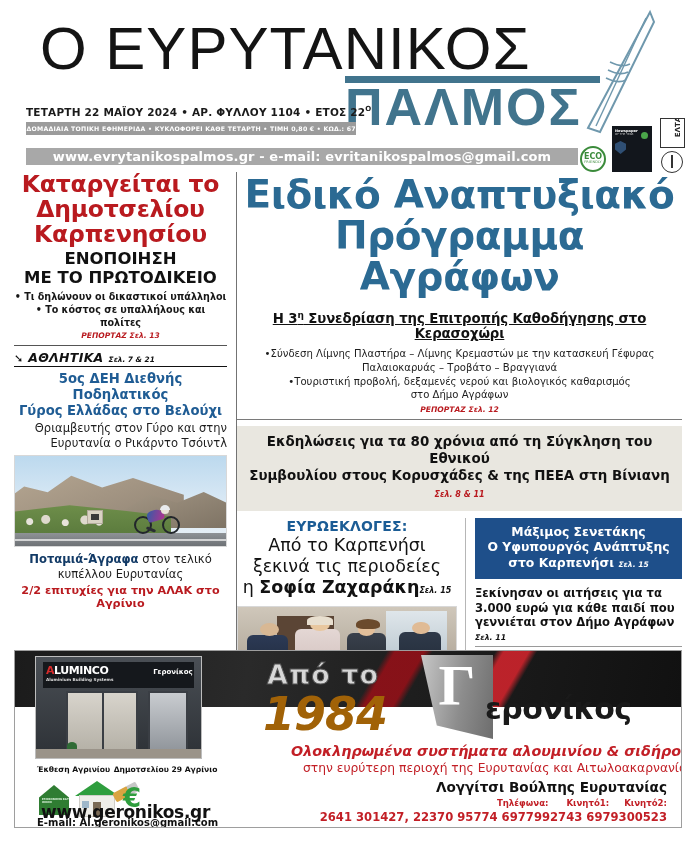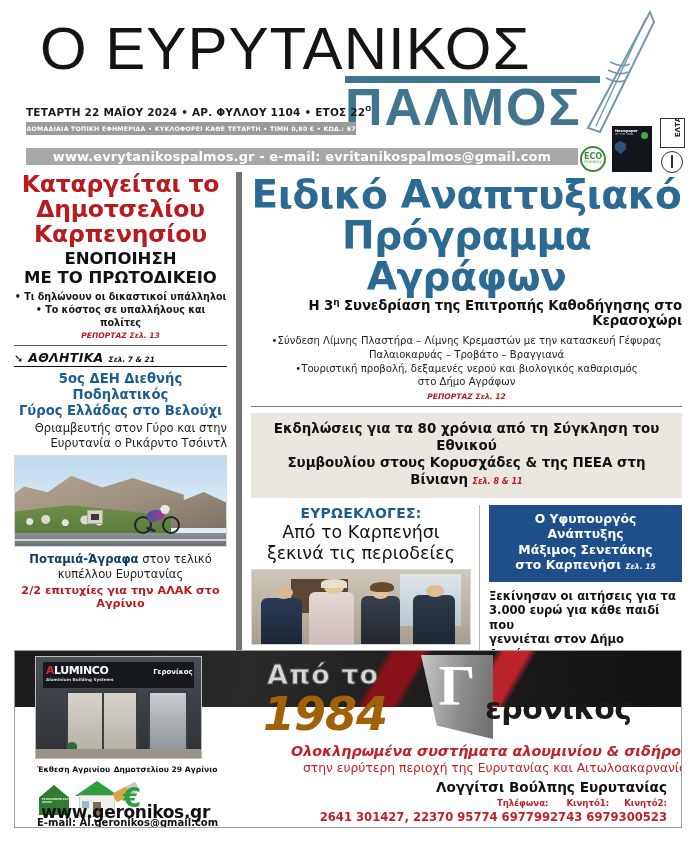--- a/index.html
+++ b/index.html
@@ -97,21 +97,21 @@
   }
   .badge-elta .eb-circ:after {
     content:""; position: absolute; left: 9px; top: 3px;
     width: 2px; height: 13px; background: #333;
   }
 
   
   .body-area { position: relative; padding: 0 14px; }
   .cols { display: flex; gap: 0; }
   .col-left { width: 222px; padding-right: 9px; }
-  .col-rest { flex: 1; padding-left: 9px; border-left: 6px solid #737373; }
+  .col-rest { flex: 1; border-left: 1px solid #737373; }
 
   
   .lead-red {
     color: #b91a1f; font-weight: 700;
     font-size: 23.5px; line-height: 25px; text-align: center;
     letter-spacing: -0.2px;
   }
   .lead-sub {
     color: #111; font-weight: 700; text-align: center;
     font-size: 16.5px; line-height: 19px; margin-top: 2px;
@@ -187,22 +187,22 @@
     font-size: 11.2px; margin-top: 3px;
   }
 
   
   .main-title {
     color: #2b6a93; font-weight: 700; text-align: center;
     font-size: 39px; line-height: 41px; letter-spacing: -0.4px;
     margin-top: 2px;
   }
   .main-deck {
-    text-align: right; font-size: 13.3px; font-weight: 700;
-    color: #111; margin-top: 0; letter-spacing: -0.1px;
+    text-align: center; font-size: 13.3px; font-weight: 700;
+    color: #111; margin-top: 13px; letter-spacing: -0.1px; text-decoration: underline;
   }
   .main-deck sup { font-size: 9px; }
   .main-bullets {
     text-align: center; font-size: 10.1px; line-height: 13.6px;
     color: #1d1d1d; margin-top: 6px;
   }
   .ref-center {
     text-align: center; color: #b91a1f; font-weight: 700;
     font-size: 7.6px; font-style: italic; margin-top: 3px;
   }
@@ -512,20 +512,23 @@
           </div>
         </div>
 
         <div class="two-col">
 
           <div class="tc-left">
             <div class="euro-kicker">ΕΥΡΩΕΚΛΟΓΕΣ:</div>
             <div class="euro-body">
               <div>Από το Καρπενήσι</div>
               <div>ξεκινά τις περιοδείες</div>
+              <div>
+                <span>η </span><b>Σοφία Ζαχαράκη</b><span class="euro-pg">Σελ. 15</span>
+              </div>
             </div>
 
             <div class="photo ph-people">
               <div class="pp-wall"></div>
               <div class="pp-shelf"></div>
               <div class="pp-win"></div>
               <div class="pp-p p1"></div>
               <div class="pp-head p1h"></div>
               <div class="pp-p p2"></div>
               <div class="pp-head p2h"></div>
@@ -533,22 +536,22 @@
               <div class="pp-p p3"></div>
               <div class="pp-head p3h"></div>
               <div class="pp-head p3hair"></div>
               <div class="pp-p p4"></div>
               <div class="pp-head p4h"></div>
             </div>
           </div>
 
           <div class="tc-right">
             <div class="blue-box">
+              <div>Μάξιμος Σενετάκης</div>
               <div>Ο Υφυπουργός Ανάπτυξης</div>
-              <div>Μάξιμος Σενετάκης</div>
               <div>
                 <span>στο Καρπενήσι</span>
                 <span class="bb-pg">Σελ. 15</span>
               </div>
             </div>
 
             <div class="rc-item">
               <div class="rc-bold">Ξεκίνησαν οι αιτήσεις για τα</div>
               <div class="rc-bold">3.000 ευρώ για κάθε παιδί που</div>
               <div class="rc-bold">γεννιέται στον Δήμο Αγράφων</div>

